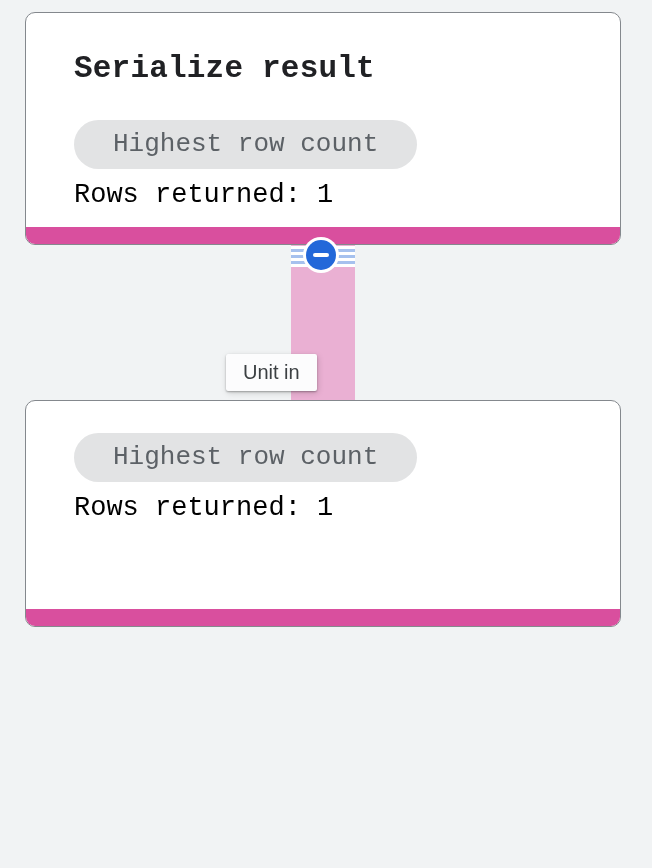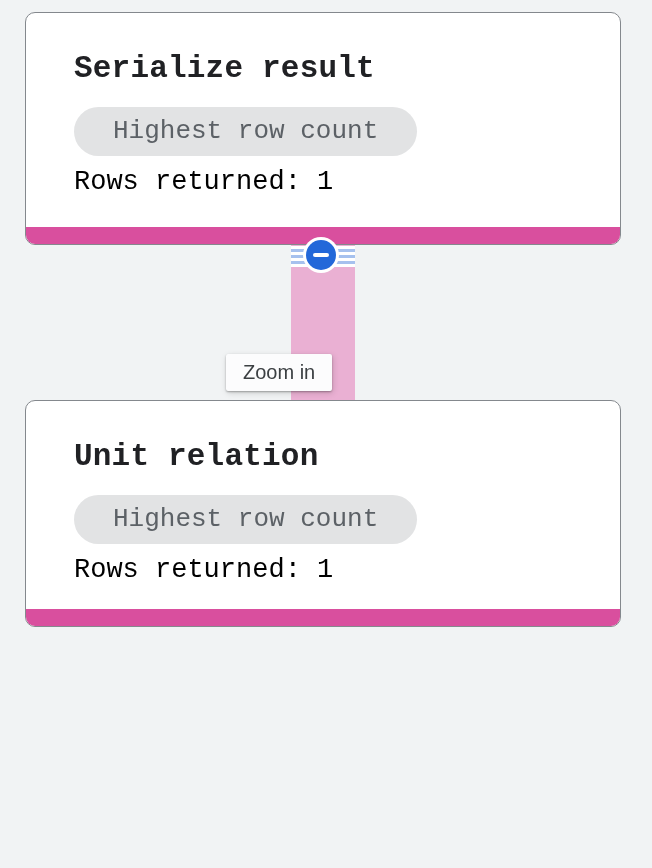--- a/index.html
+++ b/index.html
@@ -94,21 +94,21 @@
   .stage-title {
     margin: 36px 0 0 48px;
     font-size: 31px;
     line-height: 39px;
     font-weight: 600;
     letter-spacing: 0.2px;
     color: #202124;
   }
   .stage-badge {
     display: inline-block;
-    margin: 19px 0 0 48px;
+    margin: 32px 0 0 48px;
     height: 49px;
     line-height: 49px;
     padding: 0 39px;
     border-radius: 25px;
     background: #e2e3e4;
     color: #5c6166;
     font-size: 26px;
     white-space: nowrap;
   }
   .stage-rows {
@@ -151,29 +151,28 @@
   <div class="edge-band" style="background-color: rgb(234, 176, 211);"></div>
 
   <div class="stage-card first">
     <div class="stage-title">Serialize result</div>
     <div class="stage-badge">Highest row count</div>
     <div class="stage-rows">Rows returned: 1</div>
     <div class="stage-accent" style="background-color: rgb(217, 79, 158);"></div>
   </div>
 
   <div class="stage-card second">
-    <div class="stage-title">Unit relation</div>
     <div class="stage-badge">Highest row count</div>
     <div class="stage-rows">Rows returned: 1</div>
     <div class="stage-accent" style="background-color: rgb(217, 79, 158);"></div>
   </div>
 
   <div class="edge-stripes"></div>
 
   <div class="edge-button">
     <div class="edge-button-circle" style="background-color: rgb(35, 104, 217);">
       <div class="minus-glyph"></div>
     </div>
   </div>
 
-  <div class="tooltip">Zoom in</div>
+  <div class="tooltip">Unit in</div>
 
 </div>
 
 </body></html>

